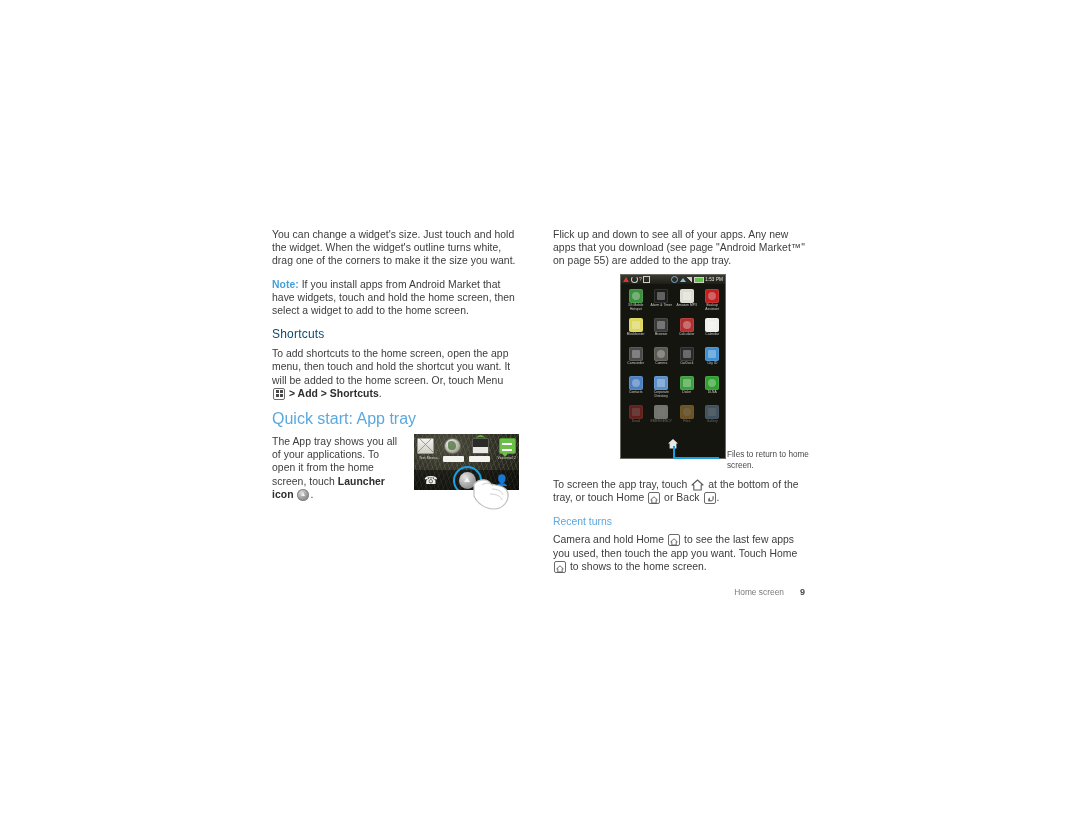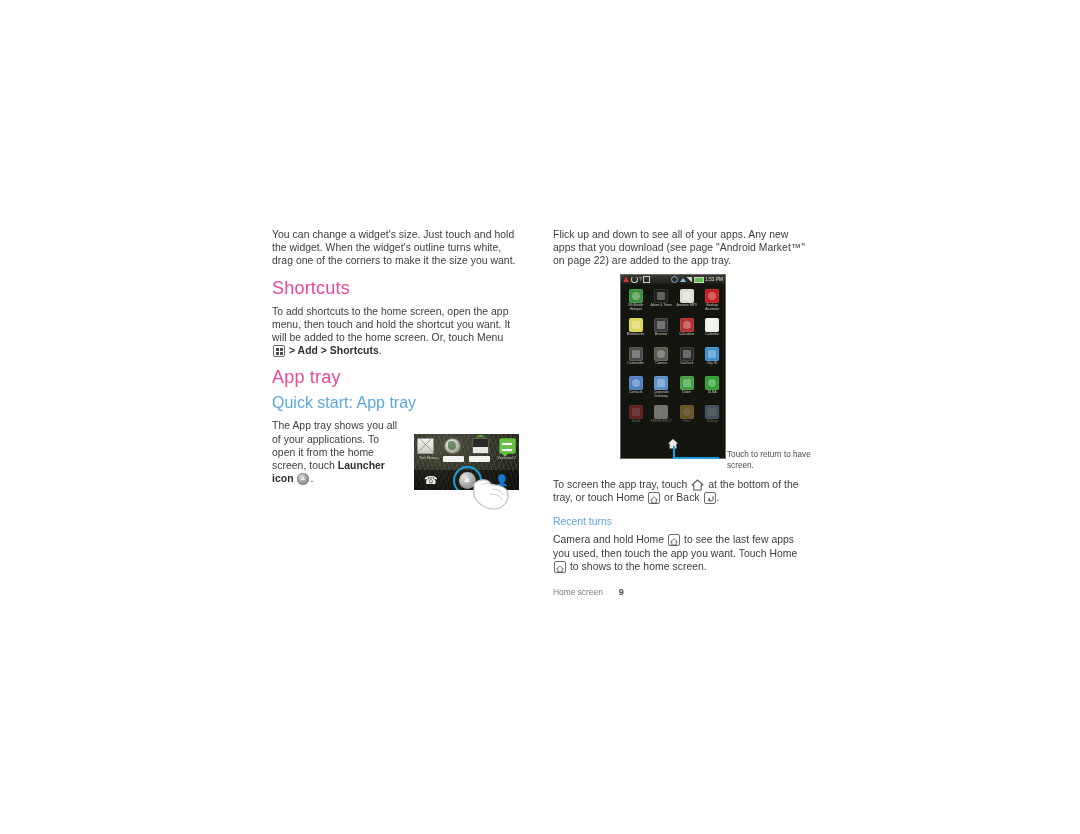--- a/index.html
+++ b/index.html
@@ -45,23 +45,23 @@
   }
   p.body.tight { margin-bottom: 8px; }
 
   .note-label {
     color: #4a9fd8;
     font-weight: bold;
   }
   b, strong { font-weight: bold; color: #2e2e2e; }
 
   h2.section {
-    font-size: 18px;
+    font-size: 12px;
     font-weight: normal;
-    color: #ec4899;
+    color: #0c4a6e;
     margin: 10px 0 6px 0;
     letter-spacing: 0.2px;
   }
   h3.quickstart {
     font-size: 16px;
     font-weight: normal;
     color: #5ba8de;
     margin: 2px 0 7px 0;
   }
   h3.recent {
@@ -395,20 +395,21 @@
     color: #4a4a4a;
   }
 
   
   .footer {
     position: absolute;
     left: 553px;
     top: 587px;
     width: 252px;
     display: flex;
+    justify-content: flex-end;
     align-items: baseline;
     gap: 16px;
   }
   .footer .fl {
     font-size: 8.4px;
     color: #7a7a7a;
   }
   .footer .fp {
     font-size: 9px;
     font-weight: bold;
@@ -417,33 +418,33 @@
 </style>
 </head>
 <body>
 
 <div class="page">
 
   <div class="col-left">
 
     <p class="body">You can change a widget's size. Just touch and hold the widget. When the widget's outline turns white, drag one of the corners to make it the size you want.</p>
 
+    <p class="body"><span class="note-label">Note:</span><span> If you install apps from Android Market that have widgets, touch and hold the home screen, then select a widget to add to the home screen.</span></p>
 
     <h2 class="section">Shortcuts</h2>
 
     <p class="body"><span>To add shortcuts to the home screen, open the app menu, then touch and hold the shortcut you want. It will be added to the home screen. Or, touch Menu</span>
       <span class="icon-box"><span class="menu-grid">
             <i></i>
             <i></i>
             <i></i>
             <i></i>
           </span></span>
       <b>&gt; Add &gt; Shortcuts</b><span>.</span></p>
 
-    <h2 class="section">App tray</h2>
     <h3 class="quickstart">Quick start: App tray</h3>
 
     <p class="body" style="width:126px;"><span>The App tray shows you all of your applications. To open it from the home screen, touch </span><b>Launcher icon</b>
       <span class="launcher-icon"></span><span>.</span></p>
   </div>
 
   <div class="homeshot">
     <div class="grass"></div>
     <div class="hs-row-icons">
       <span class="hs-ic mail"></span>
@@ -465,21 +466,21 @@
   </div>
 
   <svg class="hand" viewBox="0 0 44 44">
     <path d="M4 12 C10 6, 18 7, 21 12 L30 14 C35 15, 39 19, 38 25 C37 32, 31 37, 24 37 C15 37, 7 31, 4 24 Z" fill="#ffffff" stroke="#bfbfbf" stroke-width="1.2"></path>
     <path d="M12 13 C16 10, 21 11, 23 14" fill="none" stroke="#cfcfcf" stroke-width="1"></path>
     <path d="M22 17 C27 17, 32 19, 33 23" fill="none" stroke="#cfcfcf" stroke-width="1"></path>
     <path d="M20 22 C26 22, 31 24, 32 28" fill="none" stroke="#cfcfcf" stroke-width="1"></path>
   </svg>
 
   <div class="col-right">
-    <p class="body tight">Flick up and down to see all of your apps. Any new apps that you download (see page "Android Market™" on page 22) are added to the app tray.</p>
+    <p class="body tight">Flick up and down to see all of your apps. Any new apps that you download (see page "Android Market™" on page 55) are added to the app tray.</p>
   </div>
 
   <div class="phoneshot">
     <div class="statusbar">
       <span class="sb-left">
         <span class="sb-warn"></span>
         <span class="sb-sync"></span>
         <span class="sb-q">?</span>
         <span class="sb-sq"></span>
       </span>
@@ -619,21 +620,21 @@
       <span class="home-btn">
         <svg viewBox="0 0 12 12" width="12" height="12">
           <path d="M6 1 L11 5.5 L9.4 5.5 L9.4 10.5 L2.6 10.5 L2.6 5.5 L1 5.5 Z" fill="#e8e8e2"></path>
         </svg>
       </span>
     </div>
   </div>
 
   <div class="callout-line"></div>
   <div class="callout-line2"></div>
-  <div class="callout-text">Touch to return to have screen.</div>
+  <div class="callout-text">Files to return to home screen.</div>
 
   <div style="position:absolute;left:553px;top:478px;width:252px;">
     <p class="body"><span>To screen the app tray, touch </span><span class="home-tray-glyph"><svg viewBox="0 0 13 12" width="13" height="12">
             <path d="M6.5 1 L12 6 L10.2 6 L10.2 11 L2.8 11 L2.8 6 L1 6 Z" fill="none" stroke="#5a5a5a" stroke-width="1.1" stroke-linejoin="round"></path>
           </svg></span><span> at the bottom of the tray, or touch Home </span><span class="icon-box"><span class="home-glyph"><svg viewBox="0 0 8 8" width="8" height="8">
               <path d="M4 0.8 L7.3 3.8 L6.2 3.8 L6.2 7 L1.8 7 L1.8 3.8 L0.7 3.8 Z" fill="none" stroke="#4a4a4a" stroke-width="0.8"></path>
             </svg></span></span><span> or Back </span><span class="back-icon"><svg viewBox="0 0 12 12" width="10" height="10" style="position:absolute;left:1px;top:1px;">
             <path d="M8.5 3.2 L8.5 6 C8.5 7.4 7.4 8.2 6 8.2 L3 8.2" fill="none" stroke="#4a4a4a" stroke-width="1.2" stroke-linecap="round"></path>
             <path d="M4.6 6.4 L2.6 8.2 L4.6 10" fill="#4a4a4a" stroke="#4a4a4a" stroke-width="0.6" transform="translate(0,-1.8)"></path>
           </svg></span><span>.</span></p>

